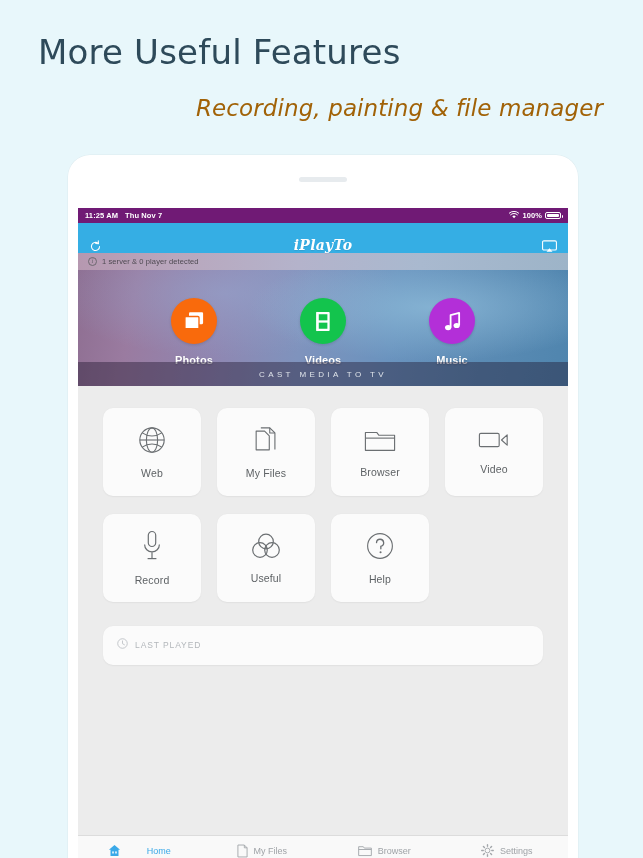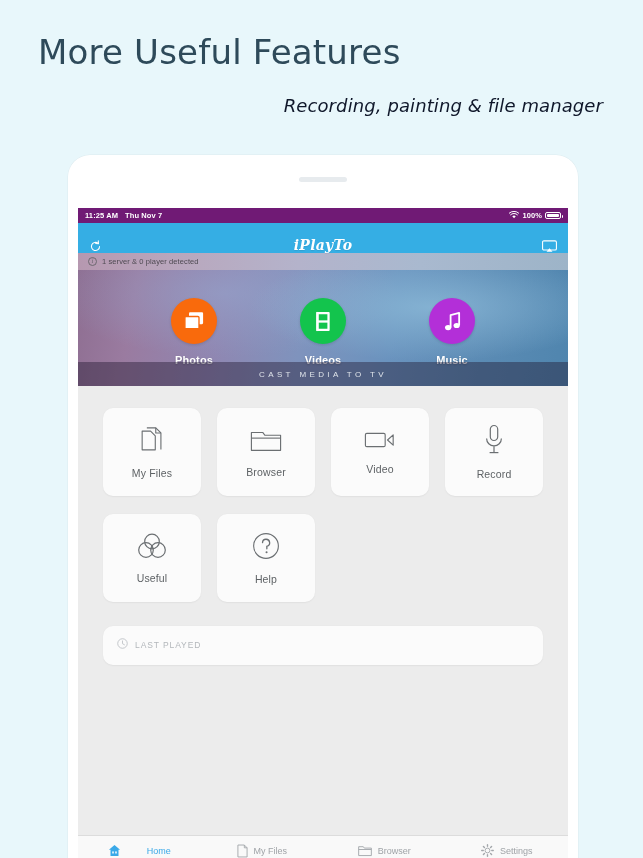--- a/index.html
+++ b/index.html
@@ -12,22 +12,22 @@
 
   
   .headline {
     position: absolute; left: 38px; top: 32px;
     font-size: 34px; font-weight: 400; letter-spacing: 0.2px;
     color: #2e4a5a;
     font-family: "DejaVu Sans", sans-serif;
   }
   .subhead {
     position: absolute; right: 40px; top: 95px;
-    font-size: 18px; font-style: italic; font-weight: 400;
-    color: #0f172a; letter-spacing: 0.1px;
+    font-size: 23px; font-style: italic; font-weight: 400;
+    color: #a16207; letter-spacing: 0.1px;
     font-family: "DejaVu Sans", sans-serif;
     margin-left: 29px;
   }
 
   
   .phone {
     position: absolute; left: 68px; top: 155px;
     width: 510px; height: 710px;
     background: #ffffff;
     border-radius: 22px 22px 0 0;
@@ -250,20 +250,32 @@
           </div>
           <div class="media-label">Music</div>
         </div>
 
       </div>
       <div class="cast-strip">CAST MEDIA TO TV</div>
     </div>
 
     <div class="grid">
 
+      <div class="tile">
+        <span class="tile-ico">
+          <svg width="30" height="30" viewBox="0 0 32 32">
+            <circle cx="16" cy="16" r="13" stroke="#6b6f72" stroke-width="1.2" fill="none"></circle>
+            <ellipse cx="16" cy="16" rx="6" ry="13" stroke="#6b6f72" stroke-width="1.2" fill="none"></ellipse>
+            <line x1="3" y1="16" x2="29" y2="16" stroke="#6b6f72" stroke-width="1.2"></line>
+            <path d="M5.6 8.4 a18 18 0 0 0 20.8 0" stroke="#6b6f72" stroke-width="1.2" fill="none"></path>
+            <path d="M5.6 23.6 a18 18 0 0 1 20.8 0" stroke="#6b6f72" stroke-width="1.2" fill="none"></path>
+          </svg>
+        </span>
+        <span class="tile-label">Web</span>
+      </div>
 
       <div class="tile">
         <span class="tile-ico">
           <svg width="26" height="30" viewBox="0 0 26 32">
             <path d="M2.5 6.5 h9 l5 5 v15 h-14 Z" stroke="#6b6f72" stroke-width="1.2" fill="none" stroke-linejoin="round"></path>
             <path d="M7.5 3 h9.5 l5.5 5.5 v17.5" stroke="#6b6f72" stroke-width="1.2" fill="none" stroke-linejoin="round"></path>
             <path d="M17 3 v5.5 h5.5" stroke="#6b6f72" stroke-width="1.2" fill="none" stroke-linejoin="round"></path>
           </svg>
         </span>
         <span class="tile-label">My Files</span>

